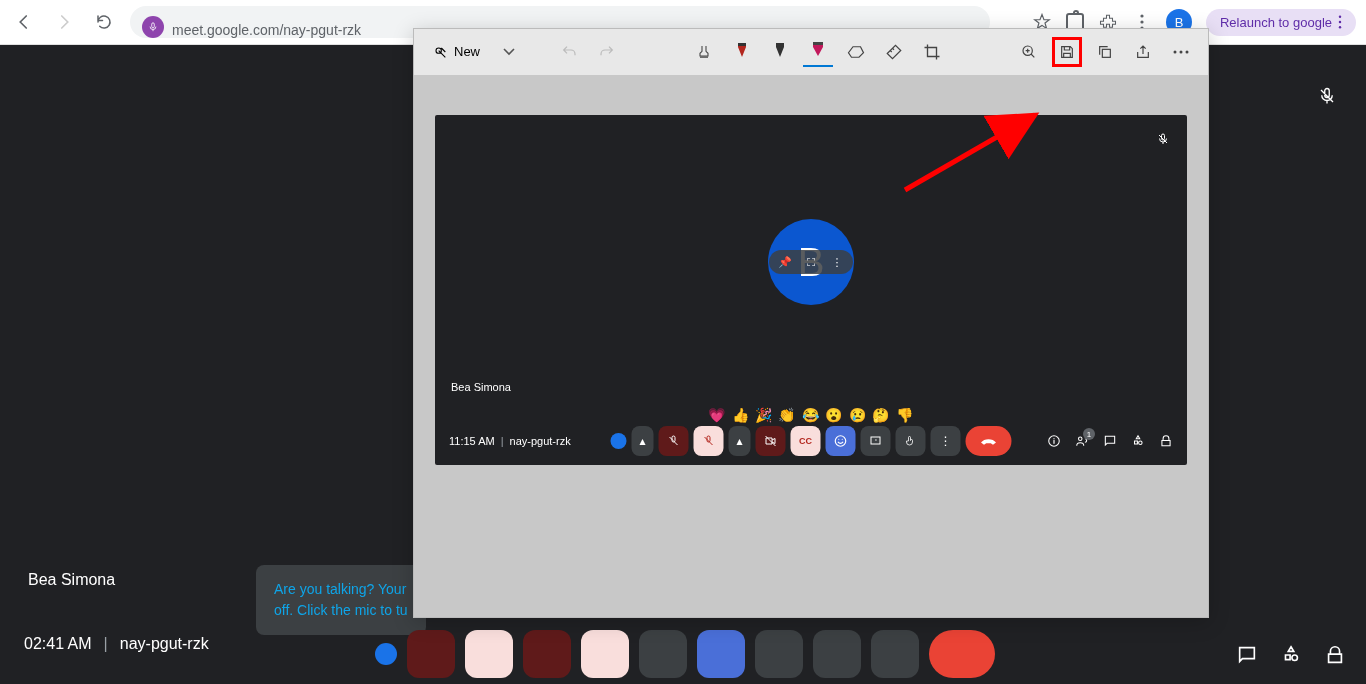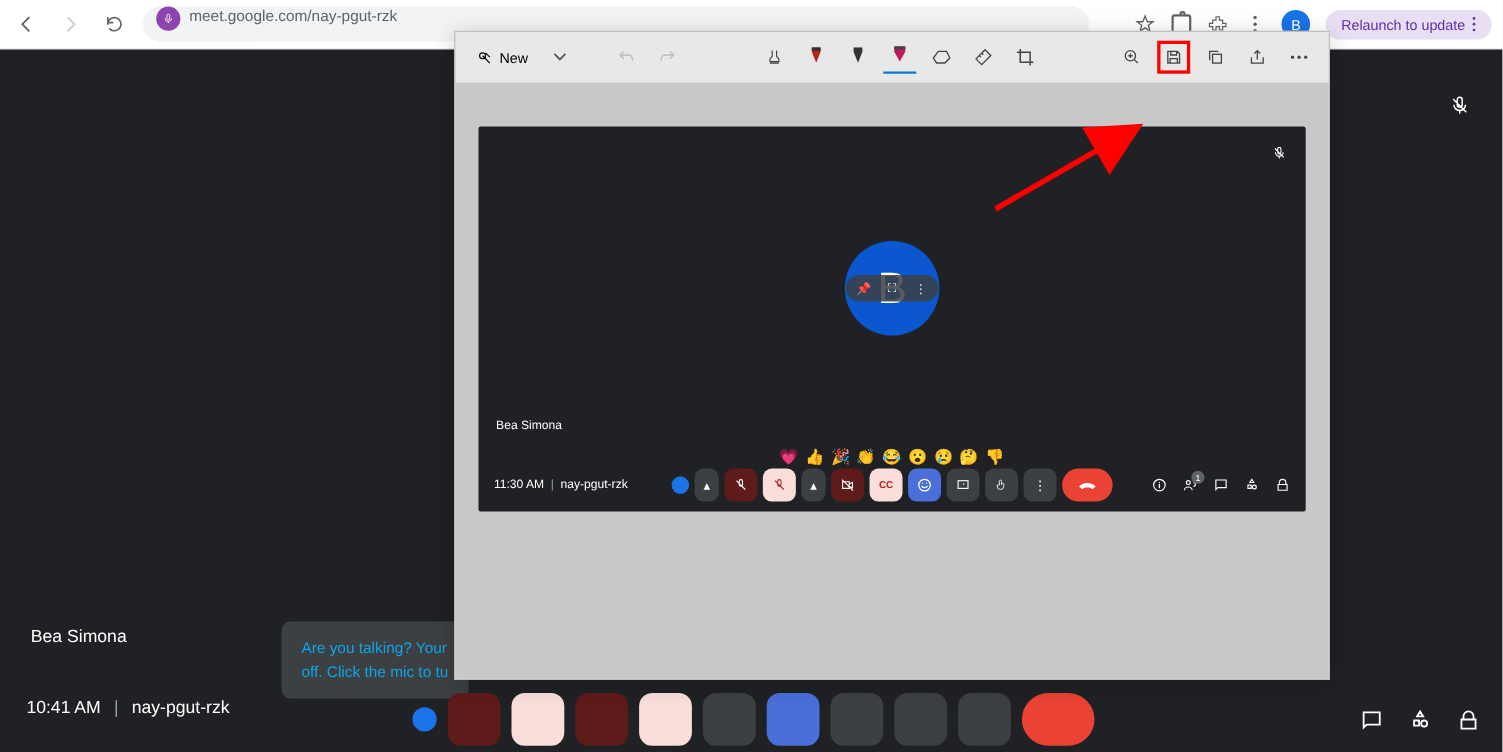--- a/index.html
+++ b/index.html
@@ -2,21 +2,21 @@
 <html><head>
 <meta charset="utf-8">
 <style>
 * { margin: 0; padding: 0; box-sizing: border-box; font-family: 'Segoe UI', Arial, sans-serif; }
 body { width: 1366px; height: 684px; background: #fff; overflow: hidden; position: relative; }
 
 
 .chrome-bar { height: 45px; background: #fff; display: flex; align-items: center; padding: 0 10px; gap: 12px; border-bottom: 1px solid #e0e0e0; }
 .nav-btn { width: 28px; height: 28px; display: flex; align-items: center; justify-content: center; border-radius: 50%; color: #5f6368; font-size: 18px; }
 .nav-btn.disabled { color: #ccc; }
-.url-bar { flex: 0 0 860px; height: 32px; background: #f1f3f4; border-radius: 16px; display: flex; align-items: flex-start; padding: 0 12px; gap: 8px; }
+.url-bar { flex: 0 0 860px; height: 32px; background: #f1f3f4; border-radius: 16px; display: flex; align-items: flex-end; padding: 0 12px; gap: 8px; }
 .mic-circle { width: 22px; height: 22px; border-radius: 50%; background: #8e44ad; display: flex; align-items: center; justify-content: center; }
 .url-text { color: #5f6368; font-size: 14px; }
 .chrome-right { margin-left: auto; display: flex; align-items: center; gap: 14px; }
 .chrome-icon { width: 20px; height: 20px; display: flex; align-items: center; justify-content: center; color: #5f6368; }
 .profile-badge { width: 26px; height: 26px; border-radius: 50%; background: #1a73e8; color: #fff; display: flex; align-items: center; justify-content: center; font-size: 13px; font-weight: 500; }
 .relaunch-btn { background: #e8dff5; color: #5f2da8; padding: 6px 14px; border-radius: 18px; font-size: 13px; display: flex; align-items: center; gap: 6px; }
 
 
 .meet-bg { position: absolute; top: 45px; left: 0; right: 0; bottom: 0; background: #202124; }
 .meet-mic-off-tr { position: absolute; top: 42px; right: 30px; color: #fff; }
@@ -29,21 +29,21 @@
 .meet-bottom-ctrls { position: absolute; left: 375px; bottom: 6px; display: flex; gap: 10px; align-items: center; }
 .ctrl-pill { width: 48px; height: 48px; border-radius: 12px; }
 .meet-bottom-right { position: absolute; right: 20px; bottom: 18px; display: flex; gap: 22px; align-items: center; color: #fff; }
 
 
 .snip-window { position: absolute; left: 413px; top: 28px; width: 796px; height: 590px; background: #e8e8e8; border: 1px solid #bbb; box-shadow: 0 4px 20px rgba(0,0,0,0.2); display: flex; flex-direction: column; }
 .snip-title { height: 32px; display: flex; align-items: center; padding: 0 10px; font-size: 12px; color: #000; }
 .win-ctrls { margin-left: auto; display: flex; }
 .win-ctrl { width: 42px; height: 32px; display: flex; align-items: center; justify-content: center; font-size: 13px; }
 .snip-toolbar { height: 46px; display: flex; align-items: center; padding: 0 12px; gap: 8px; }
-.tb-new { display: flex; align-items: center; gap: 6px; color: #000; font-size: 13px; padding: 4px 6px; }
+.tb-new { display: flex; align-items: flex-start; gap: 6px; color: #000; font-size: 13px; padding: 4px 6px; }
 .tb-icon { width: 30px; height: 30px; display: flex; align-items: center; justify-content: center; color: #555; }
 .tb-icon.active { border-bottom: 2px solid #0078d4; color: #c2185b; }
 .tb-spacer { flex: 1; }
 .tb-save-highlight { border: 3px solid red; padding: 4px; position: relative; }
 
 
 .red-arrow { position: absolute; left: 890px; top: 105px; pointer-events: none; }
 
 .snip-canvas-area { flex: 1; background: #c8c8c8; padding: 40px 20px 20px 20px; display: flex; align-items: flex-start; justify-content: center; }
 .inner-shot { width: 752px; height: 350px; background: #202124; position: relative; border-radius: 2px; }
@@ -115,40 +115,40 @@
     </div>
     <div class="chrome-icon">
       <svg width="4" height="16" viewBox="0 0 4 16">
           <circle cx="2" cy="2" r="1.6" fill="#5f6368"></circle>
           <circle cx="2" cy="8" r="1.6" fill="#5f6368"></circle>
           <circle cx="2" cy="14" r="1.6" fill="#5f6368"></circle>
         </svg>
     </div>
     <div class="profile-badge">B</div>
     <div class="relaunch-btn">
-      <span>Relaunch to update</span>
+      <span>Relaunch to google</span>
       <svg width="4" height="14" viewBox="0 0 4 16">
           <circle cx="2" cy="2" r="1.4" fill="#5f2da8"></circle>
           <circle cx="2" cy="8" r="1.4" fill="#5f2da8"></circle>
           <circle cx="2" cy="14" r="1.4" fill="#5f2da8"></circle>
         </svg>
     </div>
   </div>
 </div>
 
 <div class="meet-bg">
   <div class="meet-mic-off-tr">
     <svg width="18" height="18" viewBox="0 0 24 24">
         <path d="M12 2a3 3 0 0 1 3 3v6a3 3 0 1 1-6 0V5a3 3 0 0 1 3-3zM5 11a7 7 0 0 0 14 0M12 18v4M4 4l16 16" stroke="#fff" stroke-width="1.8" fill="none"></path>
       </svg>
   </div>
   <div class="meet-name-left">Bea Simona</div>
   <div class="meet-toast">Are you talking? Your off. Click the mic to tu</div>
   <div class="meet-bottom">
-    <span class="meet-time">10:41 AM</span>
+    <span class="meet-time">02:41 AM</span>
     <span class="meet-sep">|</span>
     <span class="meet-code">nay-pgut-rzk</span>
   </div>
   <div class="meet-bottom-ctrls">
     <div style="width:22px;height:22px;border-radius:50%;background:#1a73e8;"></div>
     <div class="ctrl-pill" style="background:#5f1a1a;"></div>
     <div class="ctrl-pill" style="background:#f9dedc;"></div>
     <div class="ctrl-pill" style="background:#5f1a1a;"></div>
     <div class="ctrl-pill" style="background:#f9dedc;"></div>
     <div class="ctrl-pill" style="background:#3c4043;"></div>
@@ -294,21 +294,21 @@
           <span>👍</span>
           <span>🎉</span>
           <span>👏</span>
           <span>😂</span>
           <span>😮</span>
           <span>😢</span>
           <span>🤔</span>
           <span>👎</span>
         </div>
       <div class="in-bottom">
-        <span>11:30 AM</span>
+        <span>11:15 AM</span>
         <span class="in-sep">|</span>
         <span>nay-pgut-rzk</span>
         <div class="in-ctrls">
           <div style="width:16px;height:16px;border-radius:50%;background:#1a73e8;align-self:center;"></div>
           <div class="in-ctrl small">▴</div>
           <div class="in-ctrl red">
               <svg width="12" height="12" viewBox="0 0 24 24">
                 <path d="M12 2a3 3 0 013 3v6a3 3 0 11-6 0V5a3 3 0 013-3zM4 4l16 16" stroke="#fff" stroke-width="2" fill="none"></path>
               </svg>
             </div>

